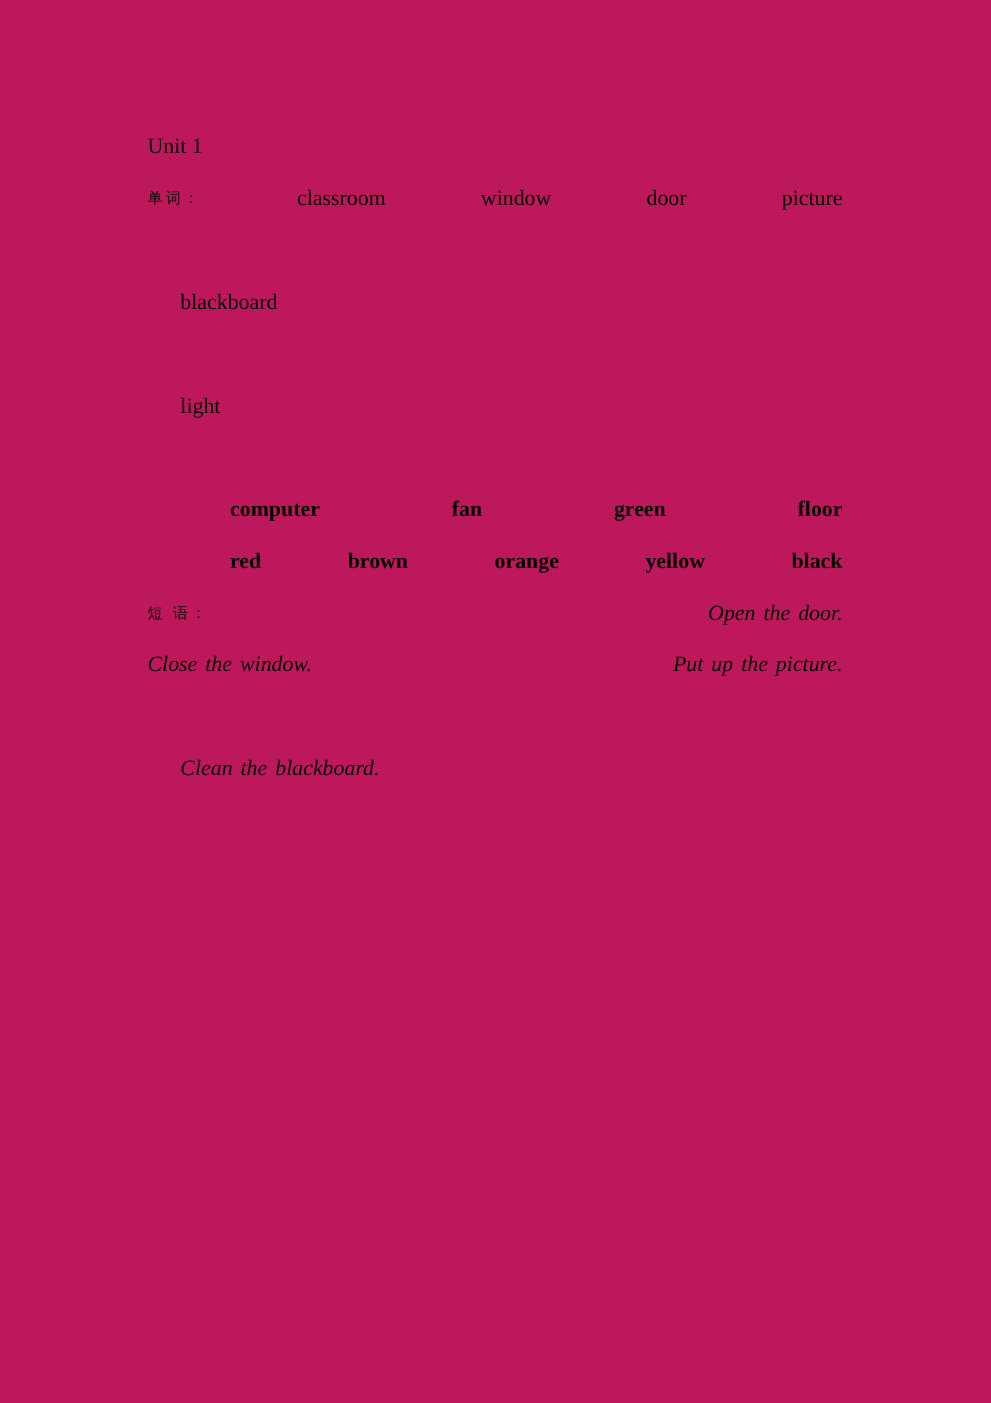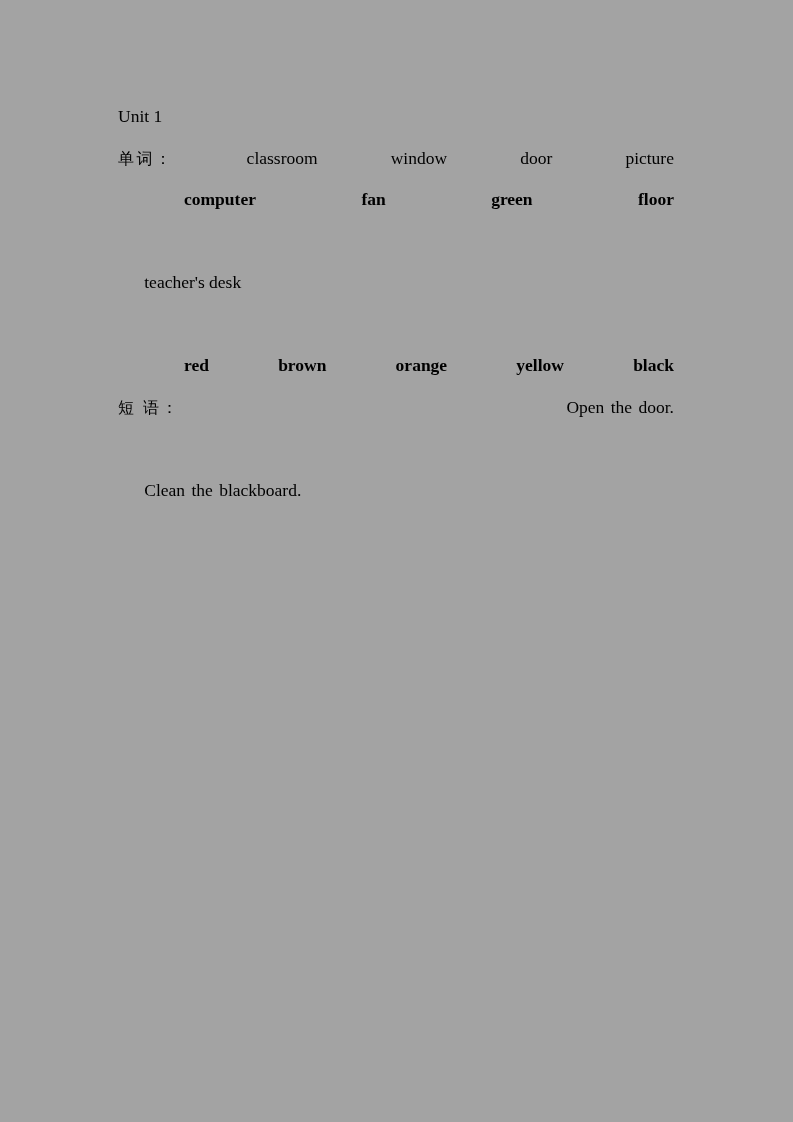--- a/index.html
+++ b/index.html
@@ -4,57 +4,58 @@
 <style>
   html, body {
     margin: 0;
     padding: 0;
     background: #ffffff;
   }
   .page {
     width: 793px;
     height: 1122px;
     position: relative;
-    background: #a3a3a3;
+    background: #be185d;
     box-sizing: border-box;
     overflow: hidden;
     font-family: "Liberation Serif", serif;
     color: #000000;
   }
   .content {
     position: absolute;
     left: 118px;
     top: 96px;
     width: 556px;
   }
   .line {
     font-size: 17.5px;
     line-height: 41.5px;
     white-space: pre-wrap;
     color: #000;
   }
   .cn {
-    font-family: Liberation Serif, serif;
-    font-size: 16px;
+    font-family: Liberation Sans, sans-serif;
+    font-size: 12px;
   }
   .just {
     display: flex;
     justify-content: space-between;
     width: 100%;
   }
   .just.indent {
     padding-left: 66px;
     box-sizing: border-box;
     font-weight: bold;
   }
   .spaced-cn {
     letter-spacing: 2.5px;
   }
   .wide-word-space {
     word-spacing: 2px;
+    font-style: italic;
   }
   .seg {
     white-space: nowrap;
   }
 </style>
 </head>
 <body>
 
 <div class="page">
   <div class="content">
@@ -62,47 +63,51 @@
     <div class="line">Unit 1</div>
 
     <div class="line just">
       <span class="seg cn spaced-cn">单词：</span>
       <span class="seg">classroom</span>
       <span class="seg">window</span>
       <span class="seg">door</span>
       <span class="seg">picture</span>
     </div>
 
+    <div class="line">
+      <span class="seg">blackboard</span>
+      <span style="display:inline-block;width:48px"></span>
+      <span class="seg">light</span>
+    </div>
 
     <div class="line just indent">
       <span class="seg">computer</span>
       <span class="seg">fan</span>
       <span class="seg">green</span>
       <span class="seg">floor</span>
     </div>
 
-    <div class="line">
-      <span class="seg">teacher's desk</span>
-    </div>
 
     <div class="line just indent">
       <span class="seg">red</span>
       <span class="seg">brown</span>
       <span class="seg">orange</span>
       <span class="seg">yellow</span>
       <span class="seg">black</span>
     </div>
 
 
     <div class="line just">
       <span class="seg cn spaced-cn">短 语：</span>
       <span class="seg wide-word-space">Open the door.</span>
     </div>
 
     <div class="line just">
+      <span class="seg wide-word-space">Close the window.</span>
+      <span class="seg wide-word-space">Put up the picture.</span>
     </div>
 
     <div class="line">
       <span class="seg wide-word-space">Clean the blackboard.</span>
     </div>
 
     <div class="line">
       
       <span style="display:inline-block;width:26px"></span>
       

